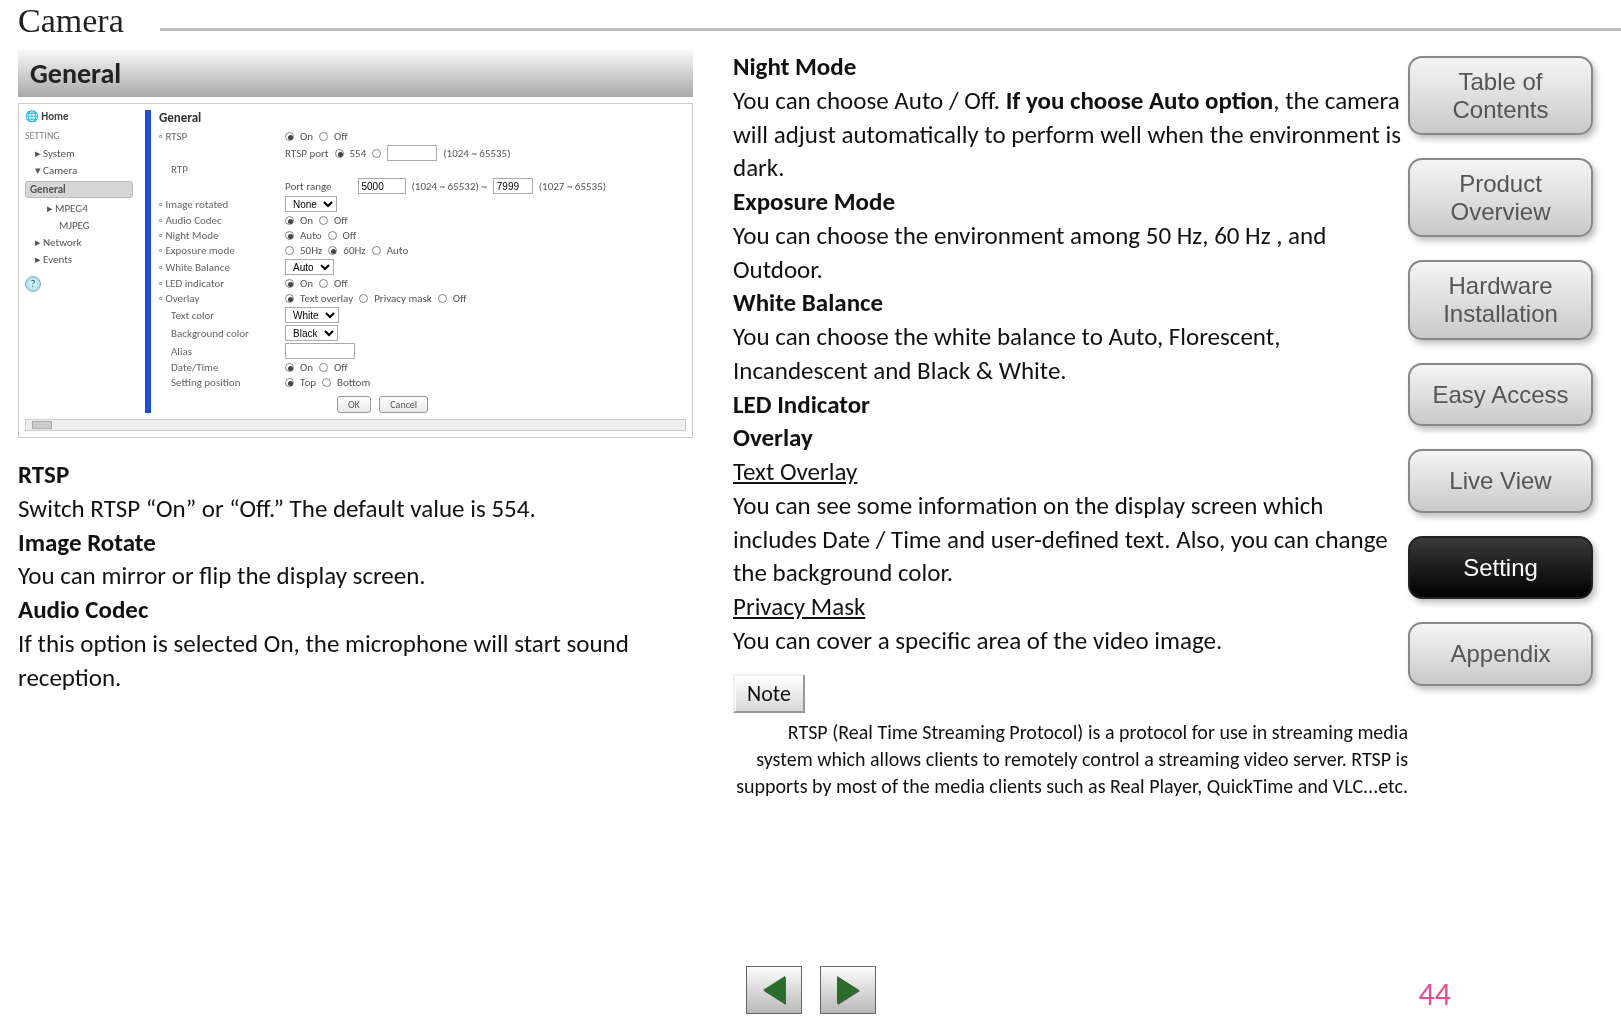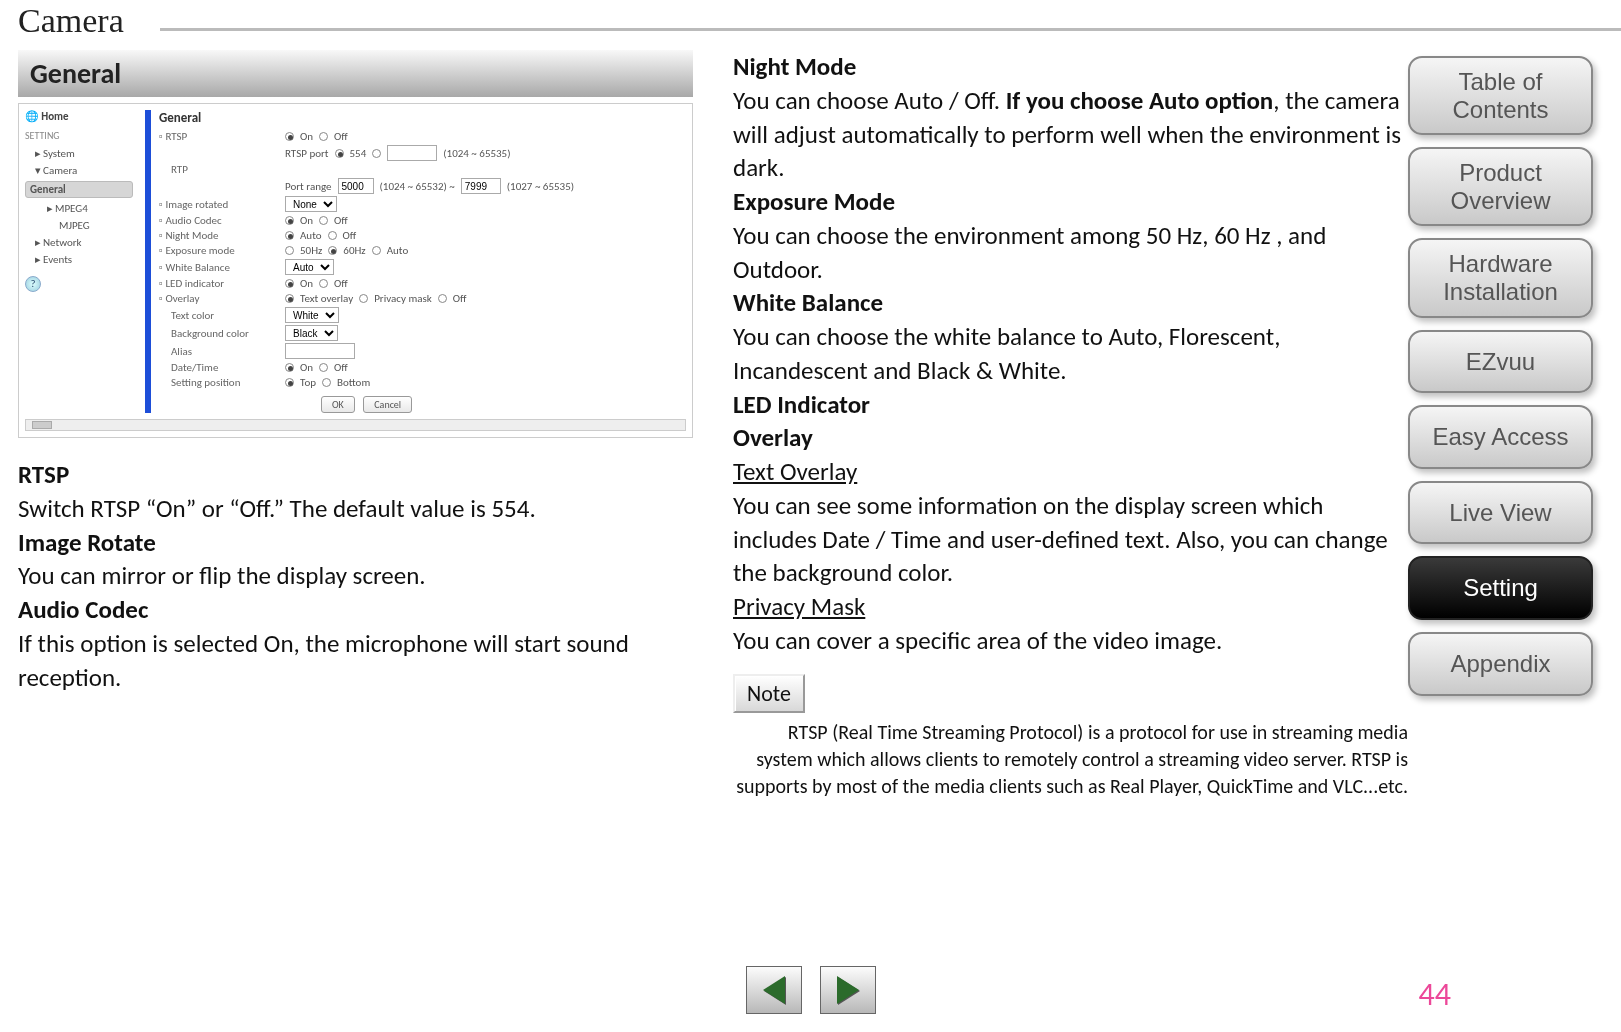--- a/index.html
+++ b/index.html
@@ -83,21 +83,21 @@
     margin: 16px 0 6px 0;
     box-shadow: inset 1px 1px 0 #fff;
   }
   .note-text { font-size: 20px; line-height:1.35;text-align:right; }
 
   
   .sidenav {
     position: absolute;
     top: 56px; right: 28px;
     width: 185px;
-    display: flex; flex-direction: column; gap: 12px;
+    display: flex; flex-direction: column; gap: 23px;
   }
   .nav-btn {
     background: linear-gradient(#f5f5f5, #c9c9c9);
     border: 2px solid #888;
     border-radius: 14px;
     box-shadow: 3px 4px 6px rgba(0,0,0,0.25);
     text-align: center;
     padding: 10px 6px;
     font-family: "Comic Sans MS", "Segoe Script", cursive, sans-serif;
     font-size: 24px;
@@ -184,21 +184,21 @@
               <span class="ss-radio"></span>
               <input class="ss-input" style="width: 50px;"> 
               <span>(1024 ~ 65535)</span>
             </div>
           <div class="ss-row">
               <span class="k noico" style="padding-left:12px">RTP</span>
             </div>
           <div class="ss-row">
               <span class="k noico"></span>
               <span>Port range</span> 
-              <input class="ss-input" style="width: 36px;" value="5000"> 
+              <input class="ss-input" style="width: 48px; margin-left: 20px;" value="5000"> 
               <span>(1024 ~ 65532) ~</span> 
               <input class="ss-input" style="width: 40px;" value="7999"> 
               <span>(1027 ~ 65535)</span>
             </div>
           <div class="ss-row">
               <span class="k">Image rotated</span>
               <select class="ss-select"><option>None</option></select>
             </div>
           <div class="ss-row">
               <span class="k">Audio Codec</span>
@@ -308,21 +308,20 @@
       <div class="note-badge">Note</div>
       <div class="note-text"> RTSP (Real Time Streaming Protocol) is a protocol for use in streaming media system which allows clients to remotely control a streaming video server. RTSP is supports by most of the media clients such as Real Player, QuickTime and VLC...etc.</div>
     </div>
   </div>
 </div>
 
 <div class="sidenav">
   <div class="nav-btn">Table of Contents</div>
   <div class="nav-btn">Product Overview</div>
   <div class="nav-btn">Hardware Installation</div>
-  <div class="nav-btn single">EZvuu</div>
   <div class="nav-btn single">Easy Access</div>
   <div class="nav-btn single">Live View</div>
   <div class="nav-btn single active">Setting</div>
   <div class="nav-btn single">Appendix</div>
 </div>
 
 <div class="pager">
   <div class="pager-btn">
       <div class="tri-l shadow"></div>
     </div>

